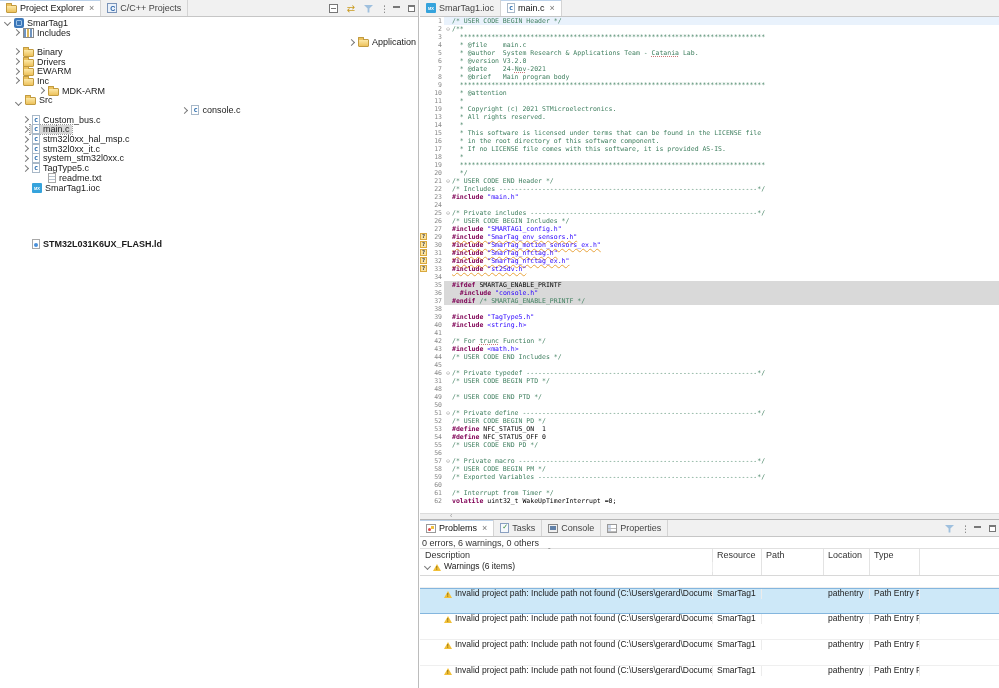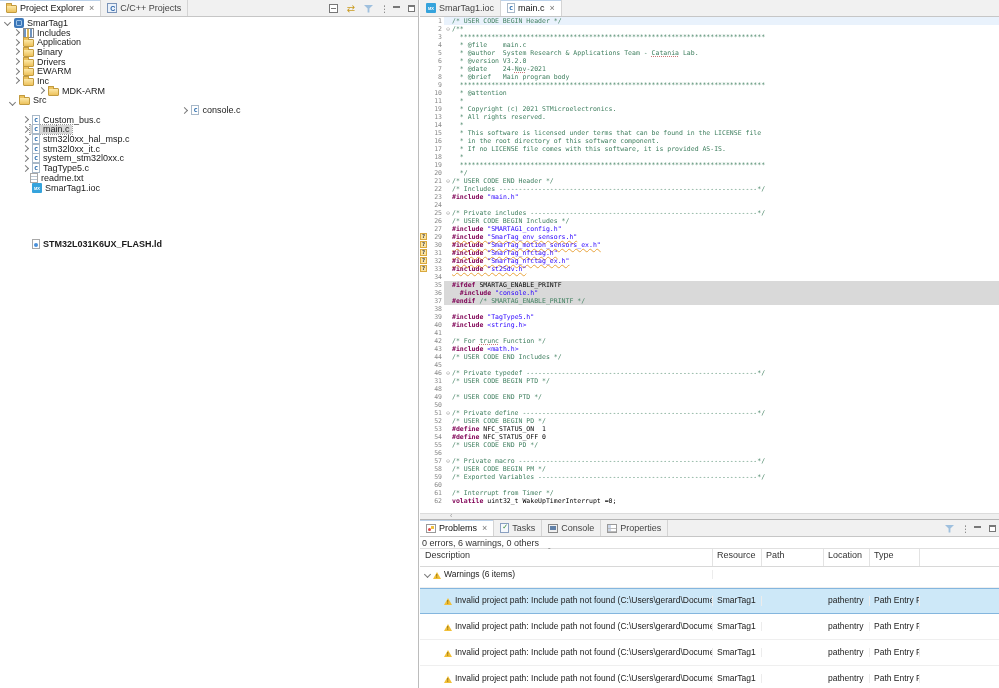--- a/index.html
+++ b/index.html
@@ -92,26 +92,26 @@
   .sg-du { color: #7F0055; font-weight: bold; text-decoration: underline wavy #e8a33d 1px; text-underline-offset: 1px; }
   .sg-s  { color: #2A00FF; }
   .sg-su { color: #2A00FF; text-decoration: underline wavy #e8a33d 1px; text-underline-offset: 1px; }
   .sg-k  { color: #7F0055; font-weight: bold; }
   .sg-p  { color: #000; }
   #hscroll { position: absolute; left: 0; right: 0; top: 513px; height: 6px; background: #efefef; border-top: 1px solid #dcdcdc; }
   #hscroll::before { content: "‹"; position: absolute; left: 30px; top: -2px; font-size: 7px; color: #999; }
 
   
   #summary { height: 11px; padding: 1px 0 0 2px; color: #333; }
-  #phead { display: flex; height: 19px; border-top: 1px solid #e0e0e0; border-bottom: 1px solid #d8d8d8; background: #fff; position: relative; }
+  #phead { display: flex; height: 28px; border-top: 1px solid #e0e0e0; border-bottom: 1px solid #d8d8d8; background: #fff; position: relative; }
   .hcell { border-right: 1px solid #e3e3e3; padding: 1px 0 0 5px; color: #333; overflow: hidden; white-space: nowrap; }
   .sortmark { position: absolute; left: 128px; top: -3px; color: #777; font-size: 8px; }
   .sortmark::after { content: "ˆ"; }
   #prows { position: absolute; left: 0; right: 0; top: 42px; bottom: 0; overflow: hidden; }
-  .prow { display: flex; height: 26px; border-bottom: 1px solid #efefef; align-items: center; }
+  .prow { display: flex; height: 26px; border-bottom: 1px solid #efefef; align-items: flex-start; }
   .pcell { border-right: 1px solid #ececec; overflow: hidden; white-space: nowrap; font-size: 8.5px; line-height: 9.6px; color: #222; display: flex; align-items: center; gap: 3px; }
   .cd { width: 293px; } .cr { width: 49px; } .cp { width: 62px; } .cl { width: 46px; } .ct { width: 50px; } .cf { flex: 1; border-right: none; }
   .cr, .cp, .cl, .ct { padding-left: 4px; }
   .prow.selrow { background: #cde8f8; border-top: 1px solid #84b6de; border-bottom: 1px solid #84b6de; }
   .prow.group .cd { padding-left: 5px; font-size: 8.5px; }
   .prow.item .cd { padding-left: 24px; }
 </style>
 </head>
 <body>
 
@@ -151,75 +151,75 @@
         </div>
         <div class="trow" style="padding-left: 12px;">
           <span class="tarrow">
             <span class="chev right"></span>
           </span>
           <span class="titem">
             <span class="ic ic-includes"></span>
             <span class="tlabel">Includes</span>
           </span>
         </div>
+        <div class="trow" style=" justify-content: flex-end;">
+          <span class="tarrow">
+            <span class="chev right"></span>
+          </span>
+          <span class="titem">
+            <span class="ic ic-folder"></span>
+            <span class="tlabel">Application</span>
+          </span>
+        </div>
         <div class="trow" style="padding-left: 12px;">
           <span class="tarrow">
             <span class="chev right"></span>
           </span>
           <span class="titem">
             <span class="ic ic-folder"></span>
-            <span class="tlabel">Application</span>
+            <span class="tlabel">Binary</span>
           </span>
         </div>
         <div class="trow" style="padding-left: 12px;">
           <span class="tarrow">
             <span class="chev right"></span>
           </span>
           <span class="titem">
             <span class="ic ic-folder"></span>
-            <span class="tlabel">Binary</span>
+            <span class="tlabel">Drivers</span>
           </span>
         </div>
         <div class="trow" style="padding-left: 12px;">
           <span class="tarrow">
             <span class="chev right"></span>
           </span>
           <span class="titem">
             <span class="ic ic-folder"></span>
-            <span class="tlabel">Drivers</span>
+            <span class="tlabel">EWARM</span>
           </span>
         </div>
         <div class="trow" style="padding-left: 12px;">
           <span class="tarrow">
             <span class="chev right"></span>
           </span>
           <span class="titem">
             <span class="ic ic-folder"></span>
-            <span class="tlabel">EWARM</span>
-          </span>
-        </div>
-        <div class="trow" style="padding-left: 12px;">
-          <span class="tarrow">
-            <span class="chev right"></span>
-          </span>
-          <span class="titem">
-            <span class="ic ic-folder"></span>
             <span class="tlabel">Inc</span>
           </span>
         </div>
         <div class="trow" style="padding-left: 12px; margin-left: 25px;">
           <span class="tarrow">
             <span class="chev right"></span>
           </span>
           <span class="titem">
             <span class="ic ic-folder"></span>
             <span class="tlabel">MDK-ARM</span>
           </span>
         </div>
-        <div class="trow" style="padding-left: 8px; align-items: flex-end;">
+        <div class="trow" style="padding-left: 14px; align-items: flex-end;">
           <span class="tarrow">
             <span class="chev down"></span>
           </span>
           <span class="titem">
             <span class="ic ic-folder"></span>
             <span class="tlabel">Src</span>
           </span>
         </div>
         <div class="trow" style="padding-left: 5px; justify-content: center;">
           <span class="tarrow">
@@ -277,21 +277,21 @@
         </div>
         <div class="trow" style="padding-left: 21px;">
           <span class="tarrow">
             <span class="chev right"></span>
           </span>
           <span class="titem">
             <span class="ic ic-c-file"></span>
             <span class="tlabel">TagType5.c</span>
           </span>
         </div>
-        <div class="trow" style="padding-left: 19px;">
+        <div class="trow" style="padding-left: 37px;">
           <span class="tarrow"></span>
           <span class="titem">
             <span class="ic ic-text-file"></span>
             <span class="tlabel">readme.txt</span>
           </span>
         </div>
         <div class="trow" style="padding-left: 21px;">
           <span class="tarrow"></span>
           <span class="titem">
             <span class="ic ic-ioc-file"></span>

